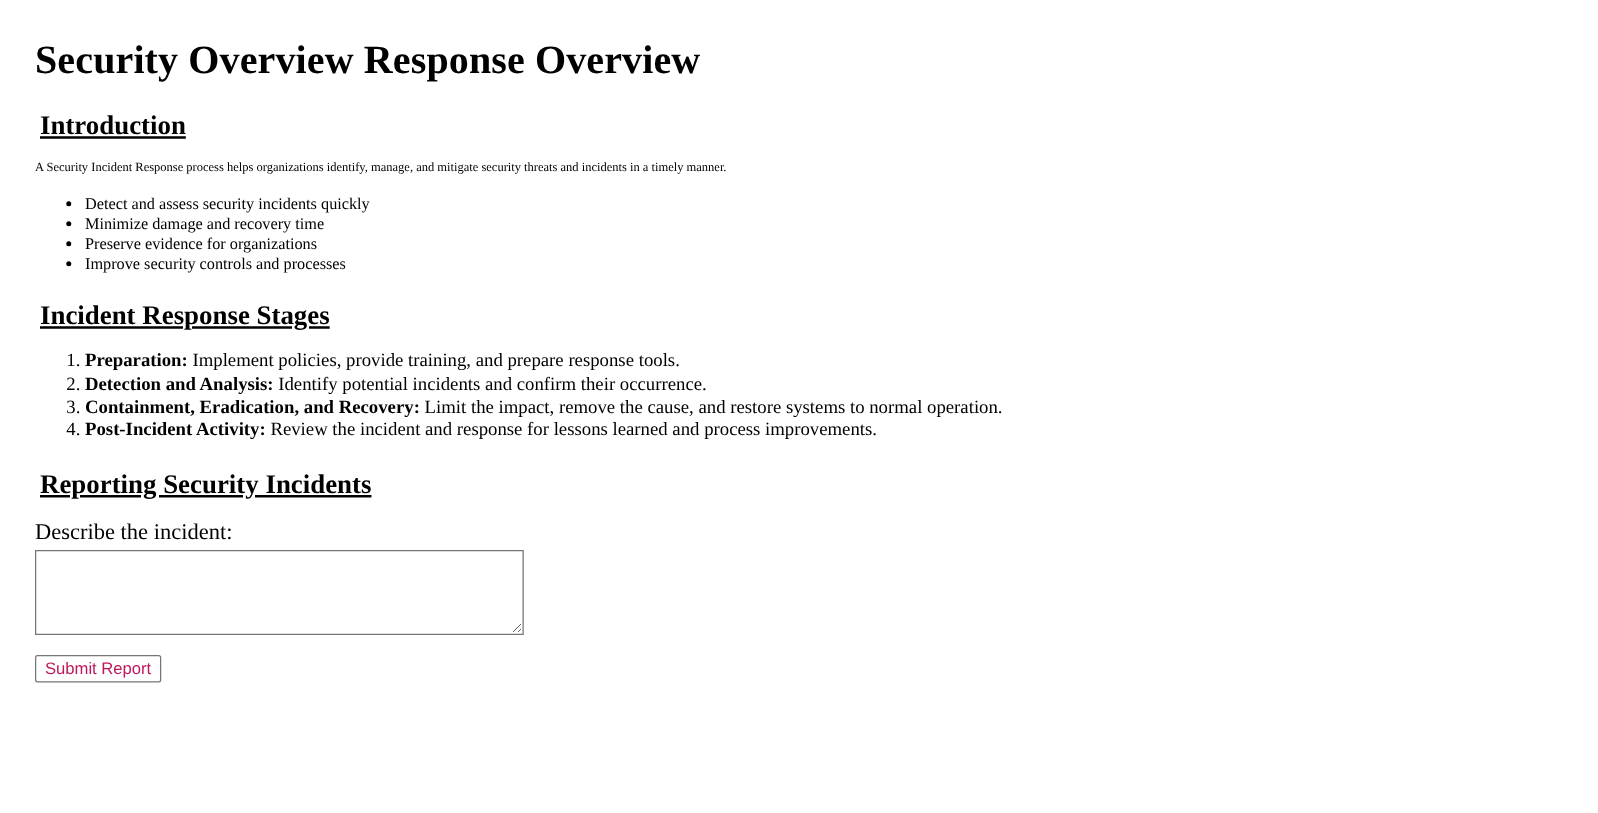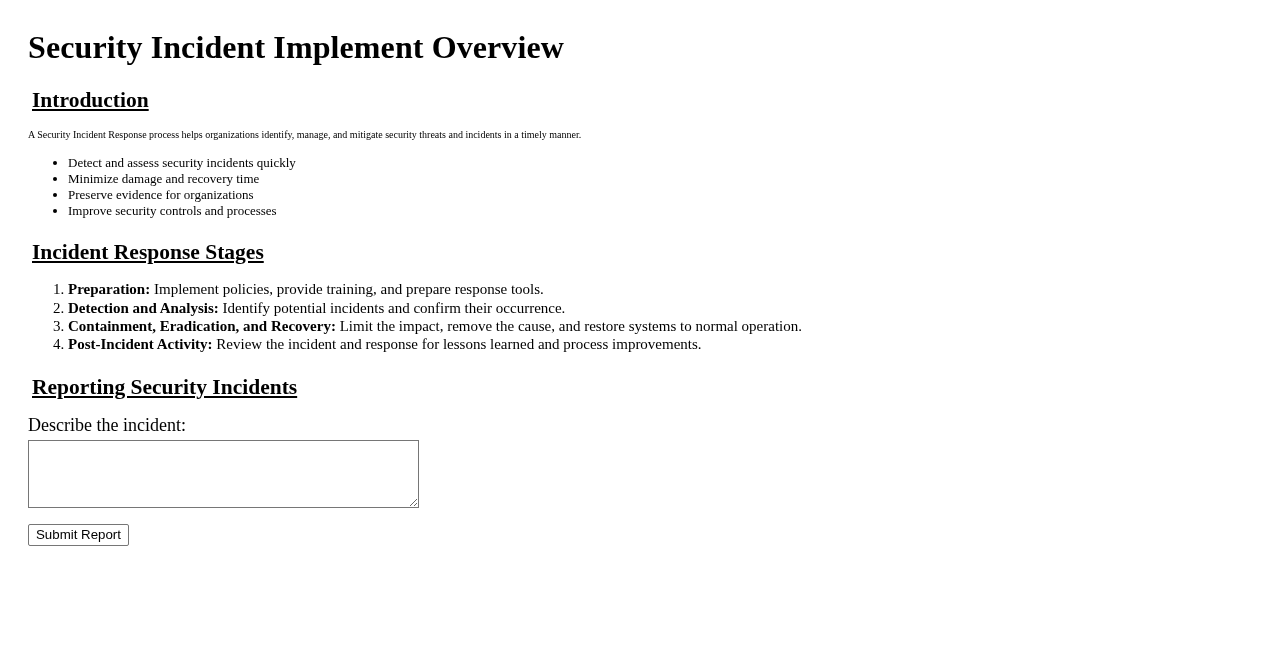--- a/index.html
+++ b/index.html
@@ -78,31 +78,31 @@
     resize: both;
     box-sizing: content-box;
   }
   button.submit-btn {
     margin-top: 16px;
     font-family: "Liberation Sans", sans-serif;
     font-size: 13.3px;
     padding: 2px 7px;
     background: #ffffff;
     border: 1px solid #767676;
-    color: #000000;
+    color: #be185d;
     border-radius: 2px;
     line-height: 1.2;
   }
 </style>
 </head>
 <body>
 
 <div class="page">
 
-  <h1 class="doc-title">Security Incident Implement Overview</h1>
+  <h1 class="doc-title">Security Overview Response Overview</h1>
 
   <h2 class="section-title">Introduction</h2>
   <p class="body-text">A Security Incident Response process helps organizations identify, manage, and mitigate security threats and incidents in a timely manner.</p>
 
   <ul class="objectives">
     <li>Detect and assess security incidents quickly</li>
     <li>Minimize damage and recovery time</li>
     <li>Preserve evidence for organizations</li>
     <li>Improve security controls and processes</li>
   </ul>

